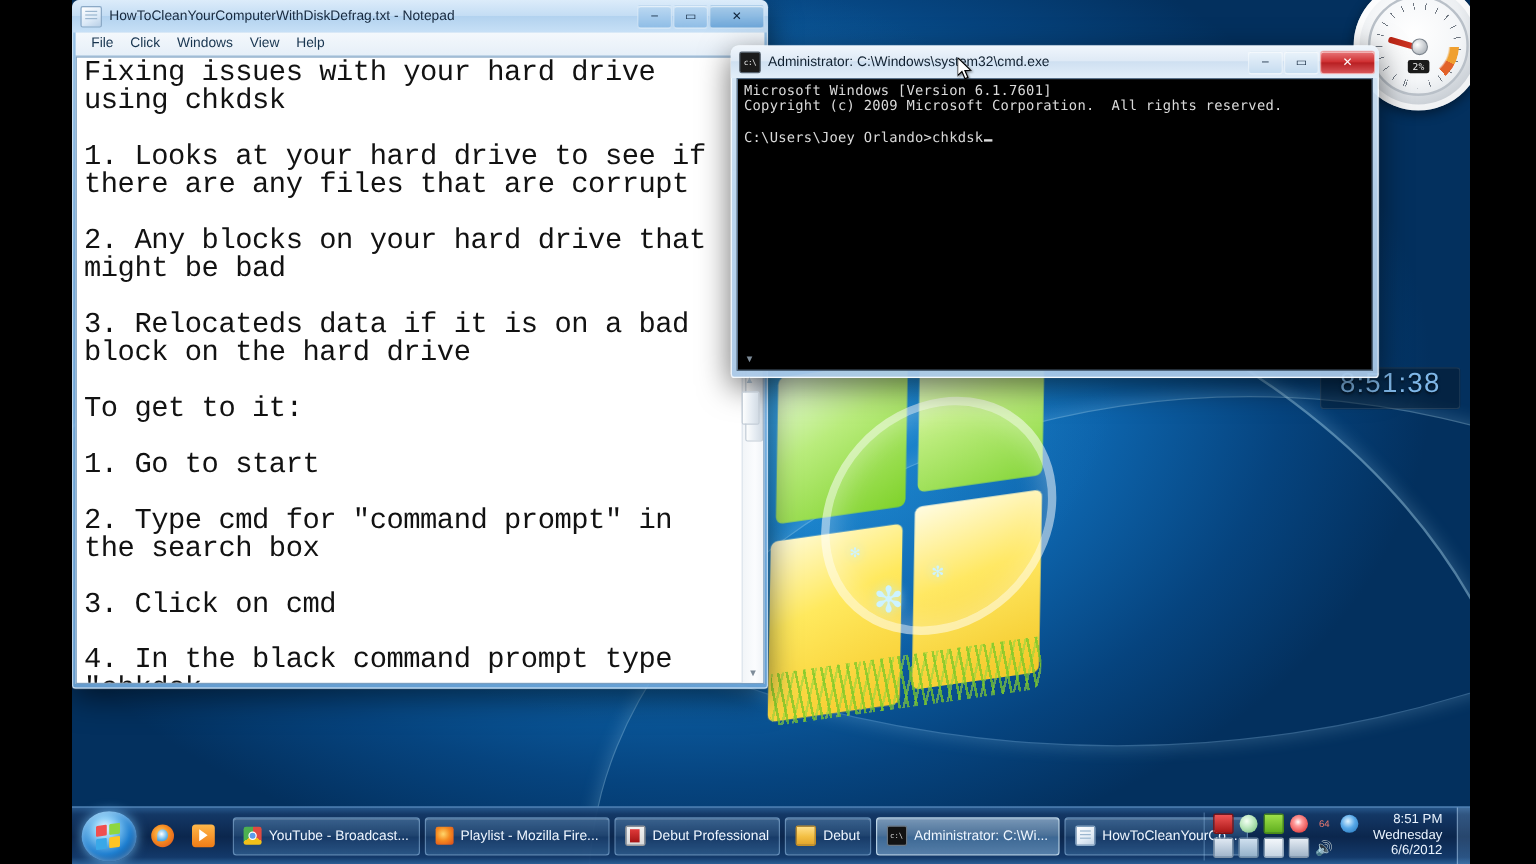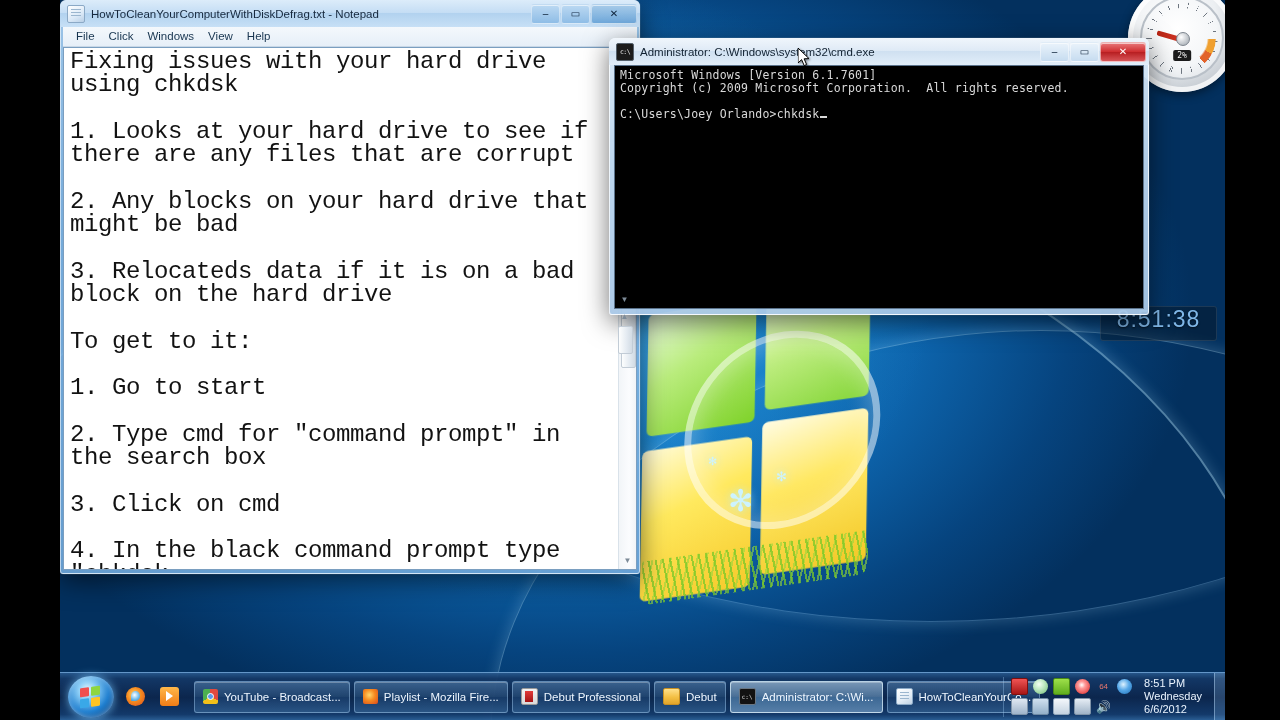--- a/index.html
+++ b/index.html
@@ -465,21 +465,21 @@
   .tico.lime   { background: linear-gradient(180deg,#9ee04a,#5fae1e); border:1px solid #4a8a16; }
   .tico.avira  { background: radial-gradient(circle at 45% 40%, #fff 0%, #ff9a9a 28%, #d81b1b 100%); border-radius:50%; }
   .tico.txt64  { background: transparent; color:#e8786f; font-size:8px; display:flex; align-items:center; justify-content:center; }
   .tico.blue   { background: radial-gradient(circle at 42% 36%, #ddf2ff, #57a8e8 45%, #1d6fb5 100%); border-radius:50%; }
   .tico.netw   { background: linear-gradient(180deg,#dfe8f2,#9fb4ca); border:1px solid #7e93a9; }
   .tico.shield { background: linear-gradient(180deg,#cfe0ef,#93b0c9); border:1px solid #6e8aa4; }
   .tico.flag   { background: linear-gradient(180deg,#f3f7fb,#c4d3e1); border:1px solid #8fa5ba; }
   .tico.scr    { background: linear-gradient(180deg,#e5ecf4,#9fb3c7); border:1px solid #7f93a8; }
   .tico.spk    { background: transparent; color:#e9f3ff; font-size:12px; display:flex; align-items:center; justify-content:center; }
   #clock {
-    text-align: left;
+    text-align: right;
     color: #eaf4ff;
     font-size: 11px;
     line-height: 13px;
     padding: 0 10px 0 4px;
     flex: 0 0 auto;
   }
   #show-desktop {
     width: 10px; height: 48px;
     background: linear-gradient(180deg, rgba(190,225,255,.18), rgba(120,175,225,.22));
     border-left: 1px solid rgba(190,225,255,.45);

